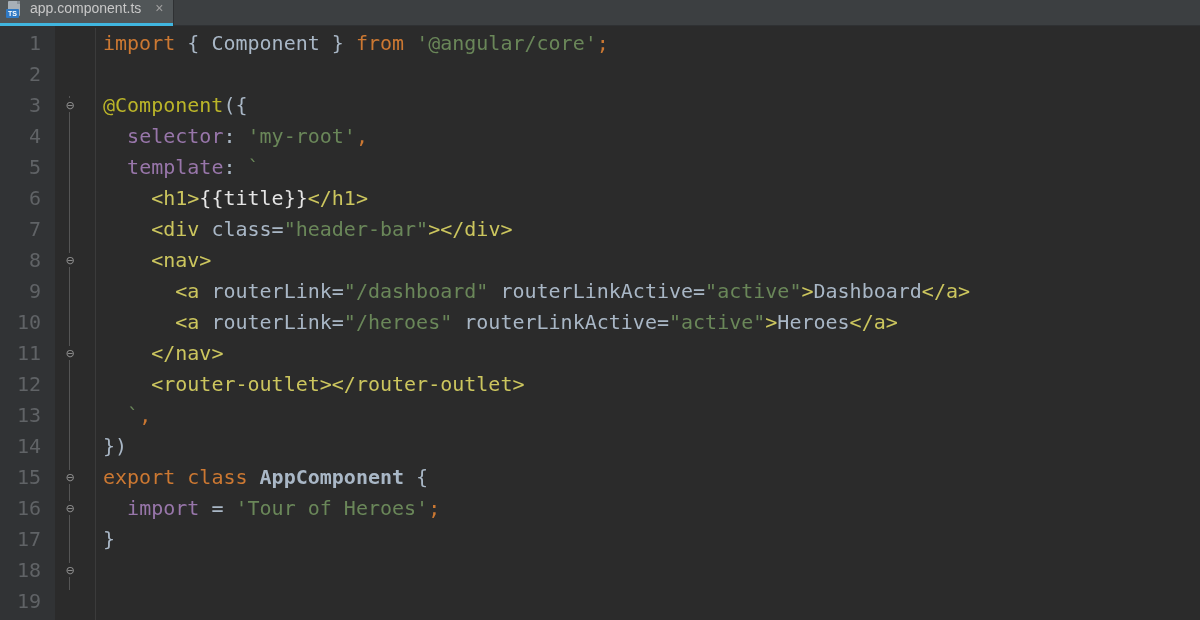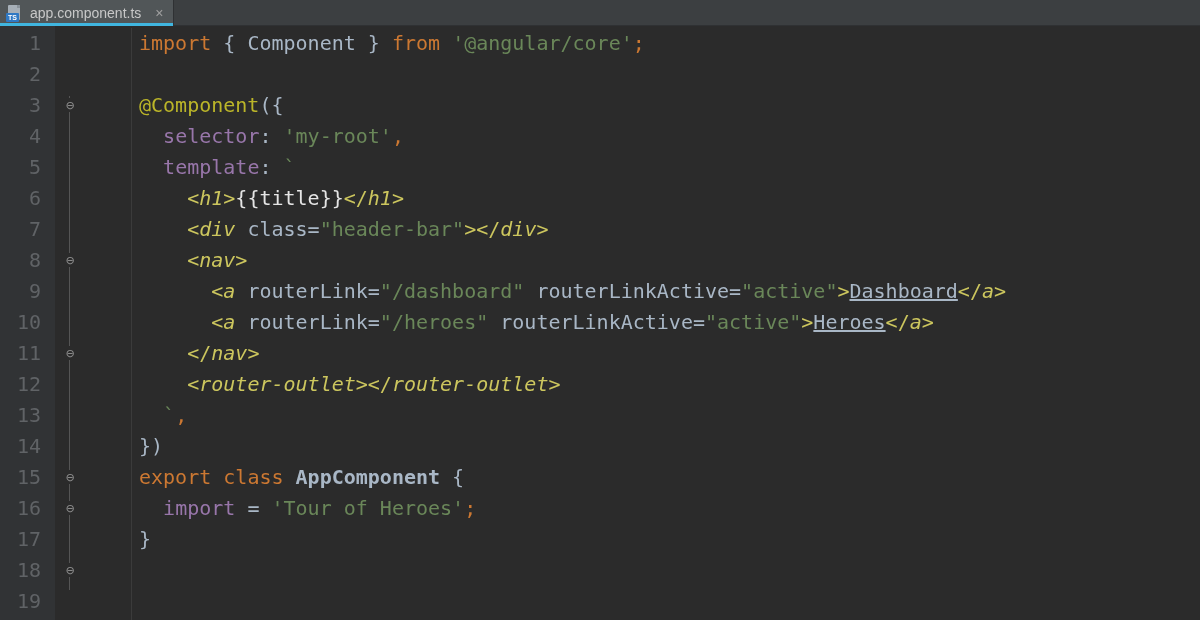--- a/index.html
+++ b/index.html
@@ -15,21 +15,20 @@
   
   .tabbar {
     height: 26px;
     background: #3c3f41;
     border-bottom: 1px solid #2f3133;
     display: flex;
     align-items: stretch;
   }
   .tab {
     display: flex;
-    align-items: center;
     gap: 6px;
     padding: 0 10px 0 6px;
     background: #515658;
     color: #c8c8c8;
     font-family: "Helvetica Neue", Arial, sans-serif;
     font-size: 14px;
     border-right: 1px solid #2f3133;
     position: relative;
   }
   .tab.active::after {
@@ -90,50 +89,49 @@
     color: #888;
     font-size: 14px;
     line-height: 14px;
     text-align: center;
     background: #2b2b2b;
   }
   .codecol {
     flex: 1;
     position: relative;
     padding-top: 2px;
-    margin-left: 36px;
   }
   .codecol .indent-guide {
     position: absolute;
     left: 0; top: 2px; bottom: 0;
     width: 0;
     border-left: 1px solid #3b3b3b;
   }
   .codeline {
     height: 31px;
     white-space: pre;
     padding-left: 8px;
   }
 
   
   .kw   { color: #cc7832; }
   .br   { color: #a9b7c6; }
   .id   { color: #a9b7c6; }
   .str  { color: #6a8759; }
   .prop { color: #9876aa; text-align: center; }
   .pun  { color: #cc7832; } 
-  .tag  { color: #ccc65e; font-style: italic; }
+  .tag  { color: #ccc65e; }
   .ang  { color: #ccc65e; } 
   .attr { color: #a9b7c6; }
   .attrval { color: #6a8759; }
   .tmpl { color: #e5e5e5; } 
   .plain{ color: #a9b7c6; }
   .cls  { color: #a9b7c6; font-weight: bold; }
   .decor{ color: #bbb529; }
-  .txt  { color: #a9b7c6; text-decoration: underline; }
+  .txt  { color: #a9b7c6; }
 </style>
 </head>
 <body>
 
 <div class="tabbar">
   <div class="tab active">
     <span class="file-icon">
       <svg viewBox="0 0 18 18">
         <rect x="2" y="1" width="12" height="15" rx="1" fill="#a7b0b8"></rect>
         <rect x="11" y="1" width="3" height="3" fill="#8a939b"></rect>

